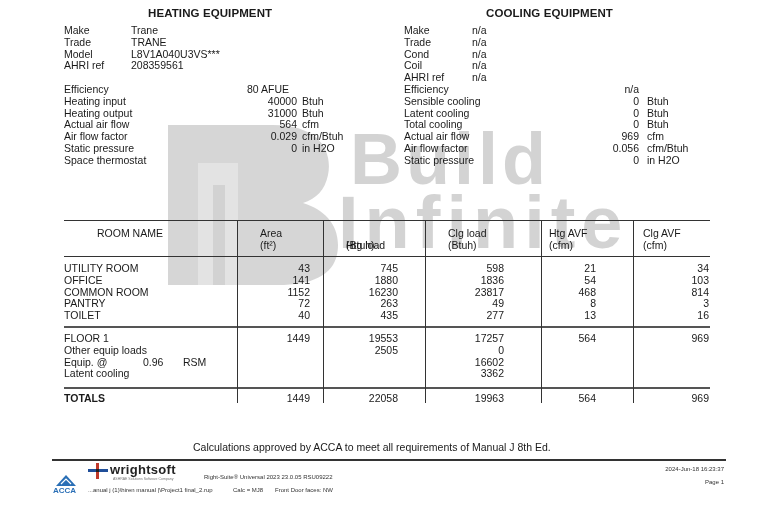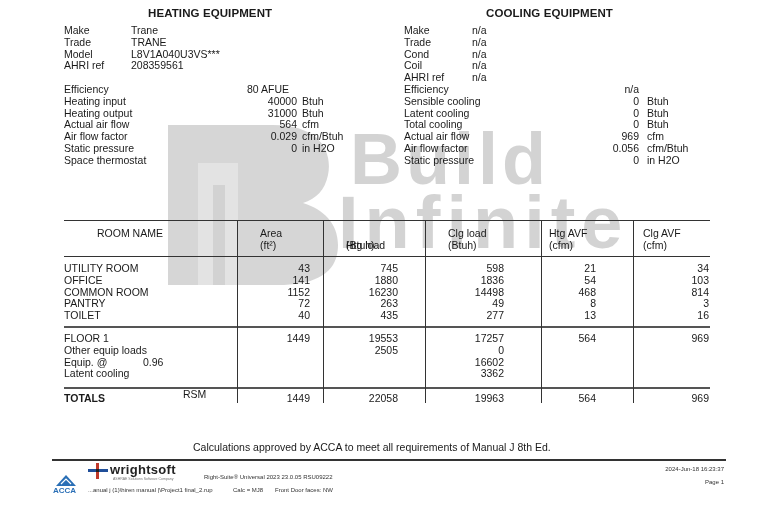--- a/index.html
+++ b/index.html
@@ -111,21 +111,21 @@
       <div class="cell right" style="right:458px;">141</div>
       <div class="cell right" style="right:370px;">1880</div>
       <div class="cell right" style="right:264px;">1836</div>
       <div class="cell right" style="right:172px;">54</div>
       <div class="cell right" style="right:59px;">103</div>
     </div>
     <div style="position:absolute; top:23.6px; width:768px;">
       <div class="cell" style="left:64px;">COMMON ROOM</div>
       <div class="cell right" style="right:458px;">1152</div>
       <div class="cell right" style="right:370px;">16230</div>
-      <div class="cell right" style="right:264px;">14498</div>
+      <div class="cell right" style="right:264px;">23817</div>
       <div class="cell right" style="right:172px;">468</div>
       <div class="cell right" style="right:59px;">814</div>
     </div>
     <div style="position:absolute; top:35.4px; width:768px;">
       <div class="cell" style="left:64px;">PANTRY</div>
       <div class="cell right" style="right:458px;">72</div>
       <div class="cell right" style="right:370px;">263</div>
       <div class="cell right" style="right:264px;">49</div>
       <div class="cell right" style="right:172px;">8</div>
       <div class="cell right" style="right:59px;">3</div>
@@ -150,21 +150,21 @@
       <div class="cell right" style="right:59px;">969</div>
     </div>
     <div style="position:absolute; top:11.8px; width:768px;">
       <div class="cell" style="left:64px;">Other equip loads</div>
       <div class="cell right" style="right:370px;">2505</div>
       <div class="cell right" style="right:264px;">0</div>
     </div>
     <div style="position:absolute; top:23.6px; width:768px;">
       <div class="cell" style="left:64px;">Equip. @</div>
       <div class="cell" style="left:143px;">0.96</div>
-      <div class="cell" style="left:183px;margin-top:32px;">RSM</div>
+      <div class="cell" style="left:183px;">RSM</div>
       <div class="cell right" style="right:264px;">16602</div>
     </div>
     <div style="position:absolute; top:35.4px; width:768px;">
       <div class="cell" style="left:64px;">Latent cooling</div>
       <div class="cell right" style="right:264px;">3362</div>
     </div>
   </div>
 
   <div style="position:absolute; left:0; top:393px; width:768px;">
     <div class="cell" style="left:64px;font-weight:bold;">TOTALS</div>

